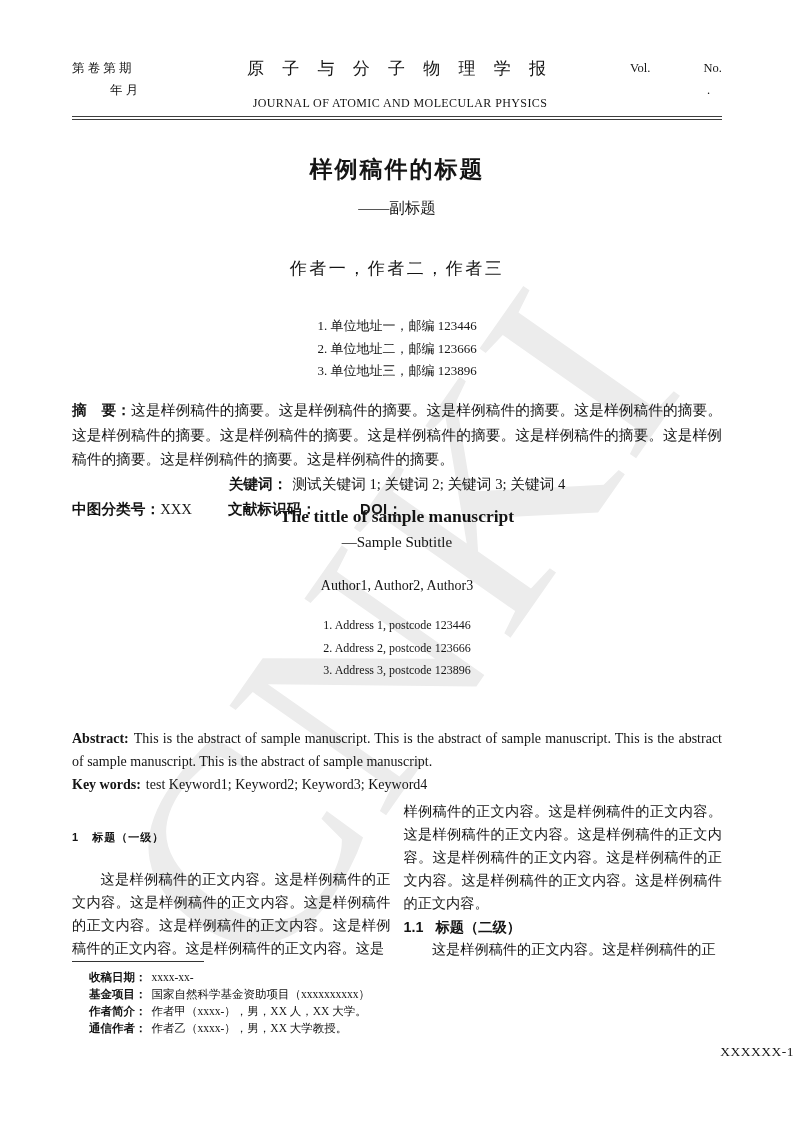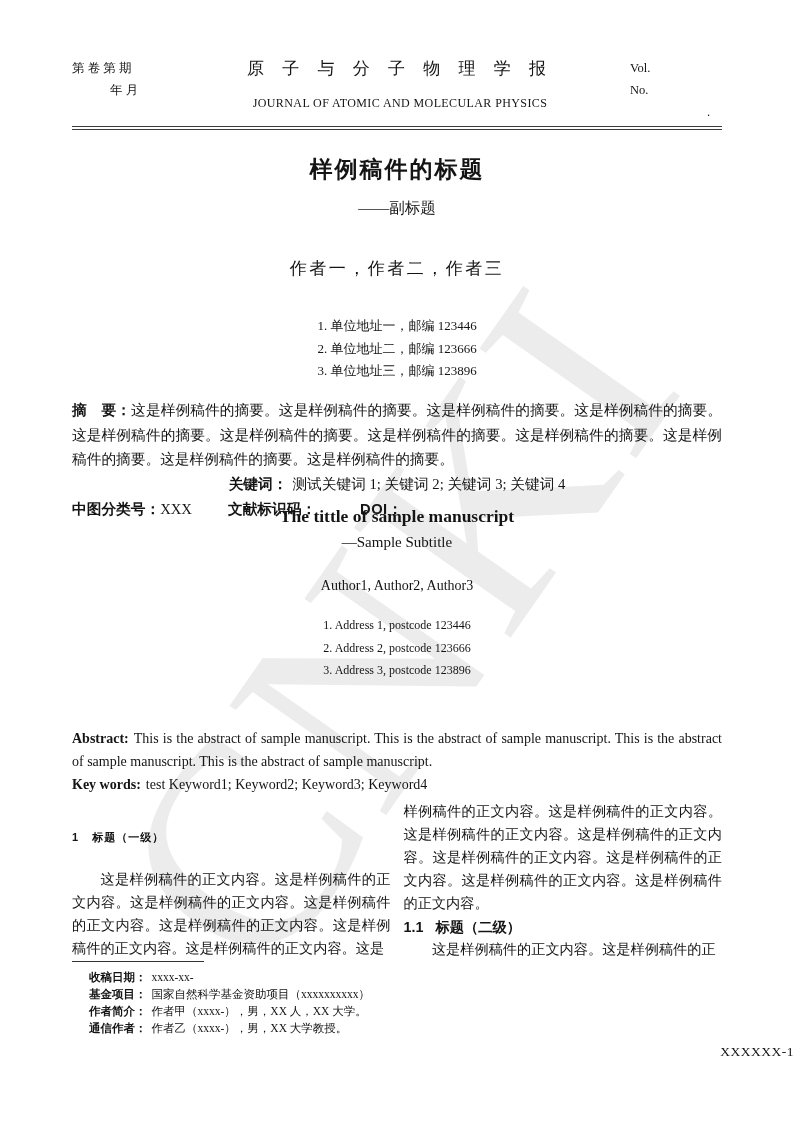--- a/index.html
+++ b/index.html
@@ -18,21 +18,21 @@
   .layer { position:absolute; z-index:1; }
   
   .header { top:57px; left:72px; width:650px; }
   .header-row { display:flex; align-items:flex-start; }
   .h-left  { width:118px; font-size:12.5px; line-height:22px; }
   .h-left .l2 { padding-left:5px;margin-left:33px; }
   .h-center{ flex:1; text-align:center; }
   .h-cn    { font-size:17px; letter-spacing:7px; line-height:23px; }
   .h-en    { font-size:12px; line-height:20px; letter-spacing:0.4px;margin-top:13px; }
   .h-right { width:112px; font-size:12.5px; line-height:22px; }
-  .h-right .r1 { display:flex; justify-content:space-between; padding-left:20px;flex-direction:column; }
+  .h-right .r1 { display:flex; justify-content:space-between; padding-left:20px; }
   .h-right .r2 { text-align:right; padding-right:12px; }
   .rule-double { margin-top:3px; height:2px;
     border-top:1.4px solid #3d3d3d; border-bottom:1.4px solid #3d3d3d; }
   
   .cn-block { top:154px; left:72px; width:650px; text-align:center; }
   .cn-title { font-family:"Liberation Sans", sans-serif; font-weight:bold;
               font-size:23px; line-height:30px; letter-spacing:2px; }
   .cn-subtitle { margin-top:13px; font-size:15.5px; line-height:22px; }
   .cn-authors  { margin-top:37px; font-size:17px; line-height:26px; letter-spacing:2.5px; }
   .cn-affils   { margin-top:33px; font-size:13px; line-height:22.5px; }

